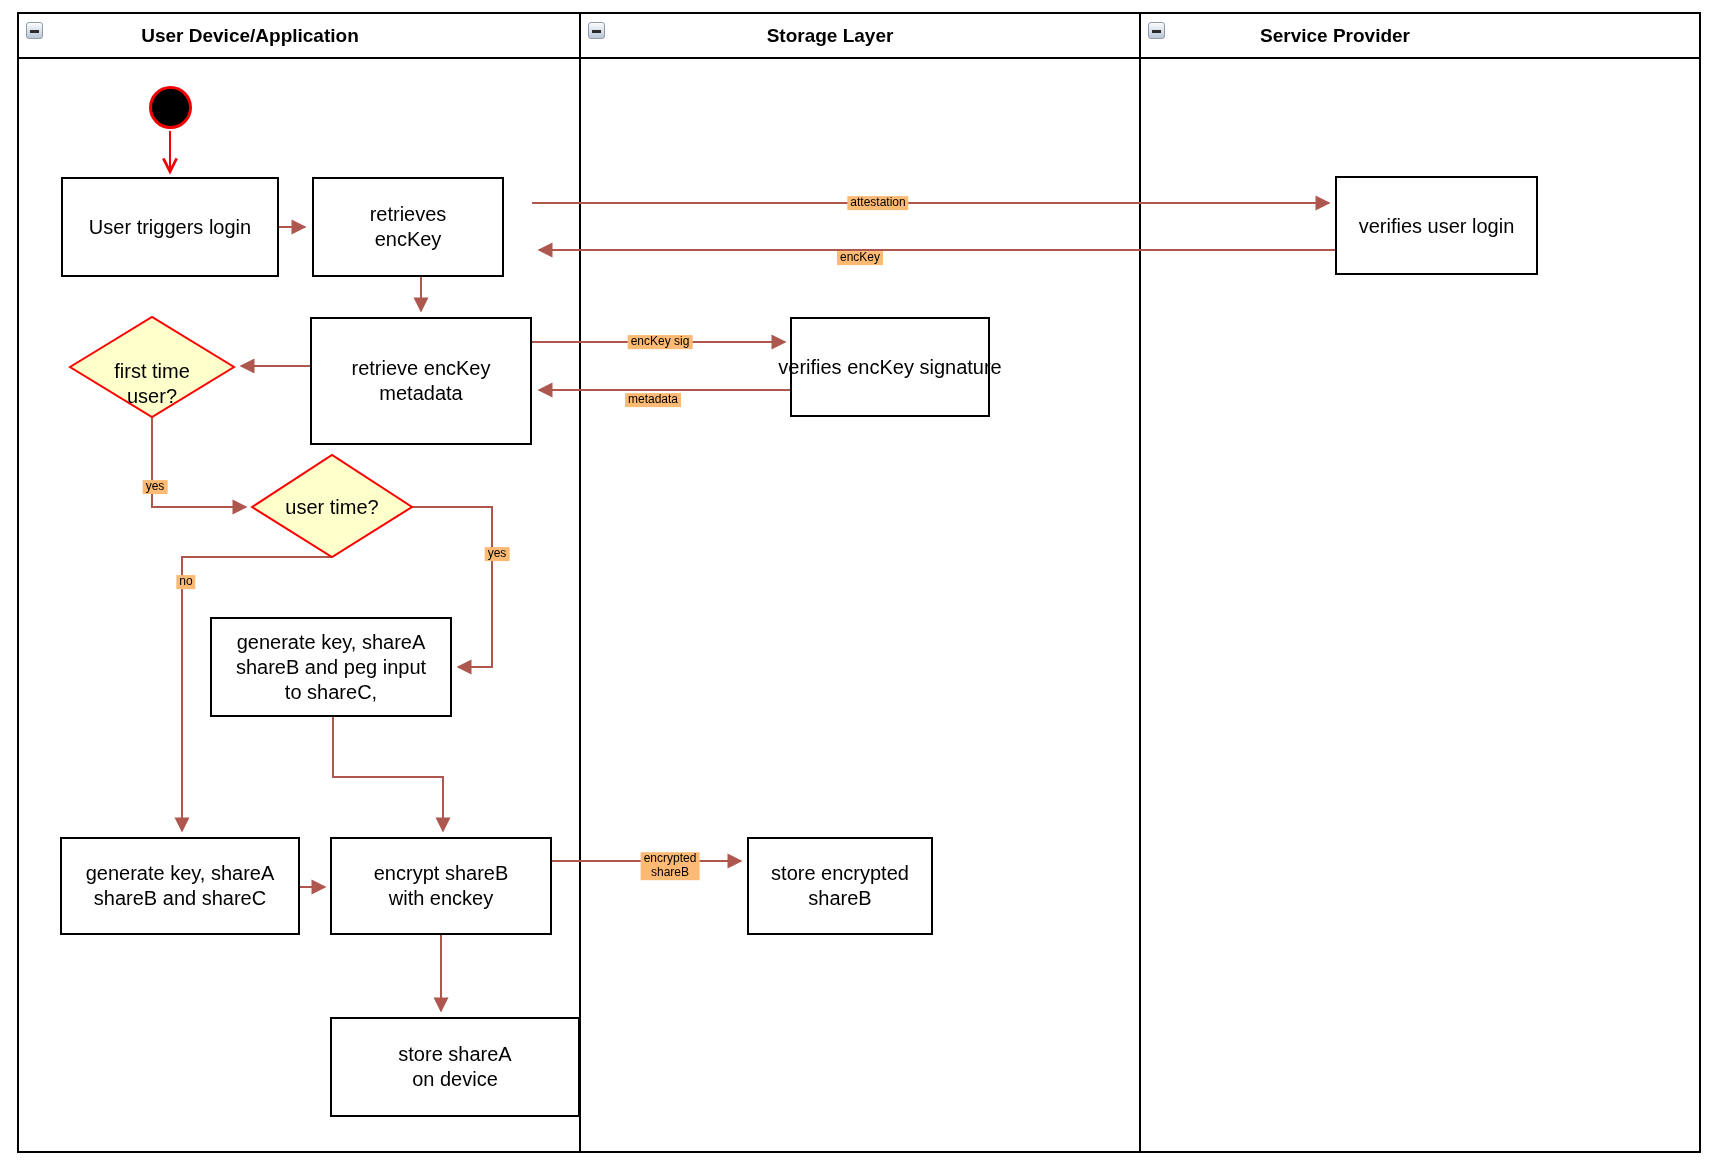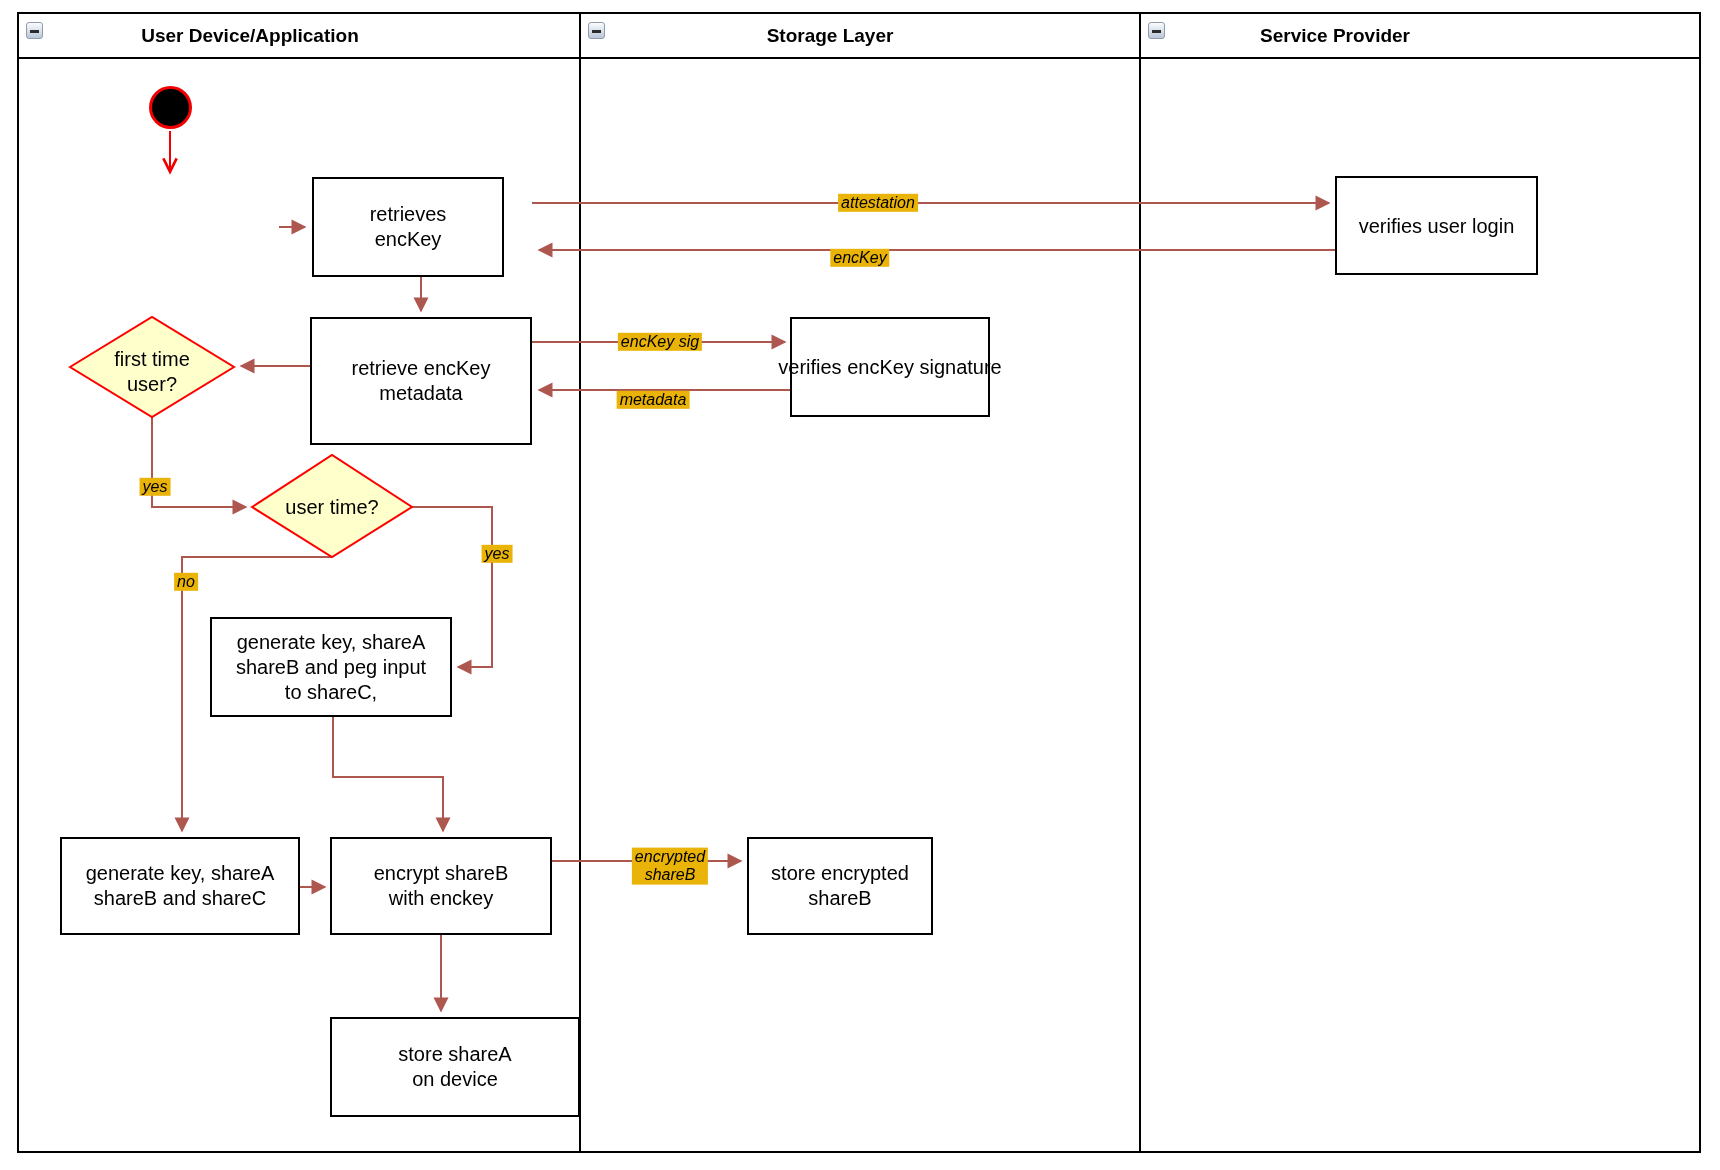--- a/index.html
+++ b/index.html
@@ -16,22 +16,22 @@
   .collapse::after { content:''; position:absolute; left:3px; right:3px; top:7px; height:3px; background:#2b2b2b; }
 
   .node { position:absolute; background:#fff; border:2px solid #000; box-sizing:border-box; }
   .node .lbl { position:absolute; left:50%; top:50%; transform:translate(-50%,-50%);
                text-align:center; white-space:pre-line; font-size:20px; line-height:1.25; width:max-content; }
   .node.wrapfix .lbl { white-space:nowrap; }
 
   .dlabel { position:absolute; transform:translate(-50%,-50%); text-align:center;
             white-space:pre-line; font-size:20px; line-height:1.25; }
 
-  .elabel { position:absolute; transform:translate(-50%,-50%); background:#eab308; padding:0 3px;
-            text-align:center; white-space:pre-line; font-size:16px; line-height:1.15;font-style:italic; }
+  .elabel { position:absolute; transform:translate(-50%,-50%); background:#fdba74; padding:0 3px;
+            text-align:center; white-space:pre-line; font-size:12px; line-height:1.15; }
 
   .start { position:absolute; width:43px; height:43px; box-sizing:border-box;
            border-radius:50%; background:#000; border:3px solid #f20000; }
 </style>
 </head>
 <body>
 
 <div class="canvas">
 
   <svg class="layer" width="1720" height="1170" viewBox="0 0 1720 1170">
@@ -72,20 +72,23 @@
   <div class="lane-title" style="left:250px">User Device/Application</div>
   <div class="lane-title" style="left:830px">Storage Layer</div>
   <div class="lane-title" style="left:1335px">Service Provider</div>
 
   <div class="collapse" style="left:26px;top:22px"></div>
   <div class="collapse" style="left:588px;top:22px"></div>
   <div class="collapse" style="left:1148px;top:22px"></div>
 
   <div class="start" style="left:149px;top:86px"></div>
 
+  <div class="node" style="left:61px;top:177px;width:218px;height:100px">
+    <span class="lbl">User triggers login</span>
+  </div>
   <div class="node" style="left:312px;top:177px;width:192px;height:100px">
     <span class="lbl">retrieves
 encKey</span>
   </div>
   <div class="node" style="left:1335px;top:176px;width:203px;height:99px">
     <span class="lbl">verifies user login</span>
   </div>
   <div class="node" style="left:310px;top:317px;width:222px;height:128px">
     <span class="lbl">retrieve encKey
 metadata</span>
@@ -108,21 +111,21 @@
   </div>
   <div class="node" style="left:747px;top:837px;width:186px;height:98px">
     <span class="lbl">store encrypted
 shareB</span>
   </div>
   <div class="node" style="left:330px;top:1017px;width:250px;height:100px">
     <span class="lbl">store shareA
 on device</span>
   </div>
 
-  <div class="dlabel" style="left:152px;top:372px">first time
+  <div class="dlabel" style="left:152px;top:384px">first time
 user?</div>
   <div class="dlabel" style="left:332px;top:507px">user time?</div>
 
   <div class="elabel" style="left:878px;top:203px">attestation</div>
   <div class="elabel" style="left:860px;top:258px">encKey</div>
   <div class="elabel" style="left:660px;top:342px">encKey sig</div>
   <div class="elabel" style="left:653px;top:400px">metadata</div>
   <div class="elabel" style="left:155px;top:487px">yes</div>
   <div class="elabel" style="left:497px;top:554px">yes</div>
   <div class="elabel" style="left:186px;top:582px">no</div>

